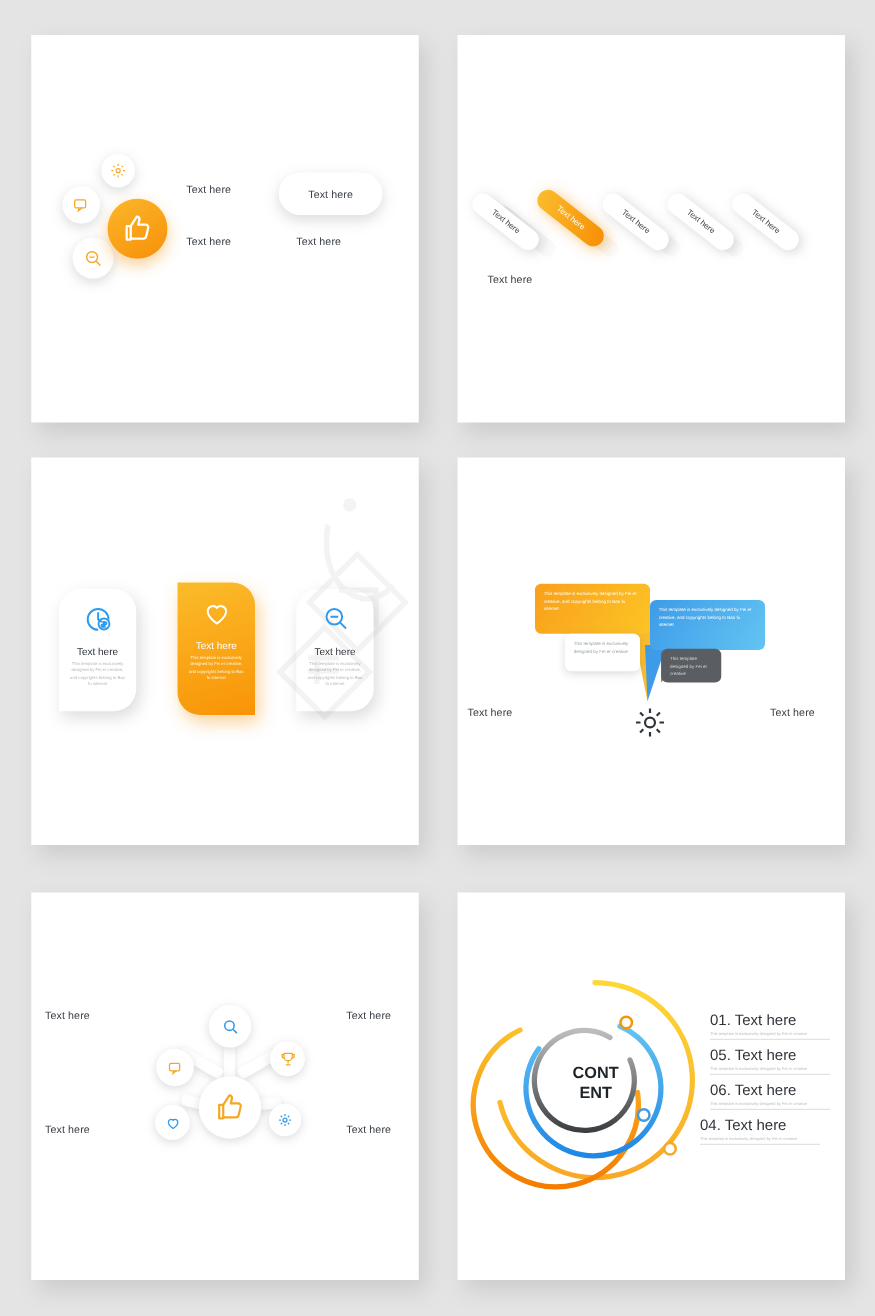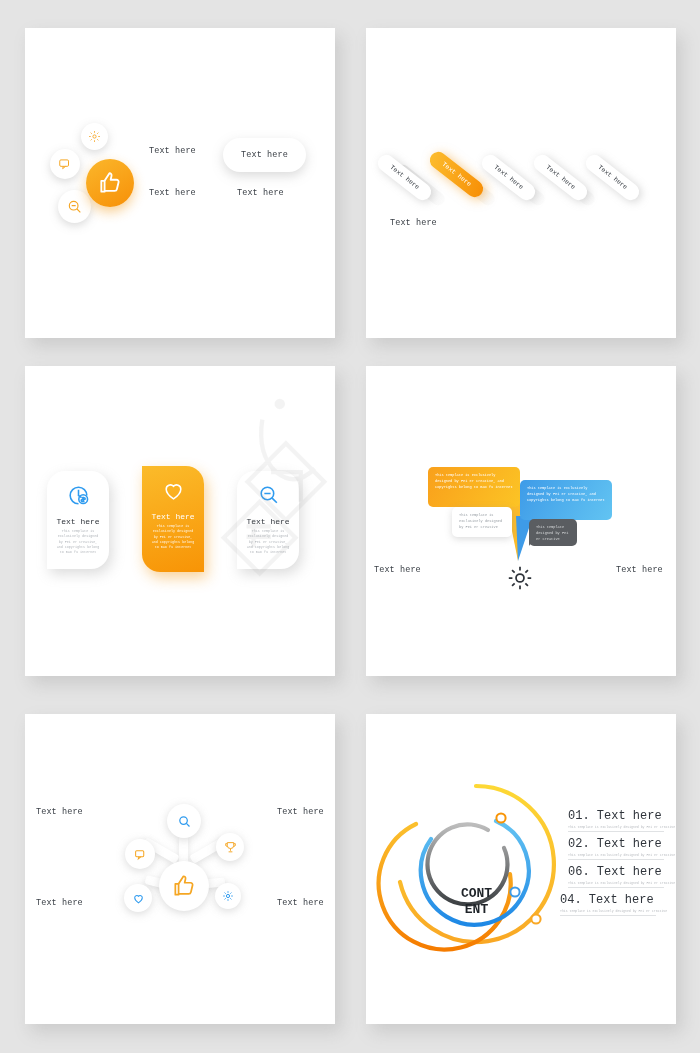--- a/index.html
+++ b/index.html
@@ -2,21 +2,21 @@
 <html><head>
 <meta charset="utf-8">
 <style>
   * { margin:0; padding:0; box-sizing:border-box; }
   html, body {
     width:700px; height:1053px;
     background:#e4e4e4;
     font-family:"Liberation Sans", sans-serif;
     overflow:hidden;
   }
-  .page { position:relative; width:612px; height:1053px;font-family:Liberation Mono, monospace; }
+  .page { position:relative; width:612px; height:1053px; }
 
   .panel {
     position:absolute;
     width:310px; height:310px;
     background:#ffffff;
     box-shadow: 6px 8px 16px rgba(120,120,120,0.22);
   }
   .p1 { left:25px;  top:28px;  }
   .p2 { left:366px; top:28px;  }
   .p3 { left:25px;  top:366px; }
@@ -358,35 +358,35 @@
 
       <path d="M 120 57 A 54 54 0 1 1 55 75" fill="none" stroke="url(#gB)" stroke-width="4.2" stroke-linecap="round"></path>
 
       <path d="M 128 84 A 40 40 0 1 1 112 66" fill="none" stroke="url(#gG)" stroke-width="4.2" stroke-linecap="round"></path>
 
       <circle cx="125" cy="54" r="4.6" fill="#fff" stroke="#F89406" stroke-width="2"></circle>
       <circle cx="139" cy="128" r="4.6" fill="#fff" stroke="#3E9BE8" stroke-width="2"></circle>
       <circle cx="160" cy="155" r="4.6" fill="#fff" stroke="#F9A825" stroke-width="2"></circle>
     </svg>
     <div style="position:absolute; left:68px; top:136px; width:85px; text-align:center;">
-      <div style="font-size:13px; font-weight:700; color:#1f2429; line-height:1.25;margin-top:36px;">CONT</div>
+      <div style="font-size:13px; font-weight:700; color:#1f2429; line-height:1.25;">CONT</div>
       <div style="font-size:13px; font-weight:700; color:#1f2429; line-height:1.25;">ENT</div>
     </div>
 
     <div class="list-item" style="left:202px; top:95px;">
       <div class="li-title">
         <span>01.</span>
         <span>Text here</span>
       </div>
       <div class="li-sub">This template is exclusively designed by Fei er creative</div>
       <div class="li-rule"></div>
     </div>
     <div class="list-item" style="left:202px; top:123px;">
       <div class="li-title">
-        <span>02.</span>
+        <span>05.</span>
         <span>Text here</span>
       </div>
       <div class="li-sub">This template is exclusively designed by Fei er creative</div>
       <div class="li-rule"></div>
     </div>
     <div class="list-item" style="left:202px; top:151px;">
       <div class="li-title">
         <span>06.</span>
         <span>Text here</span>
       </div>

